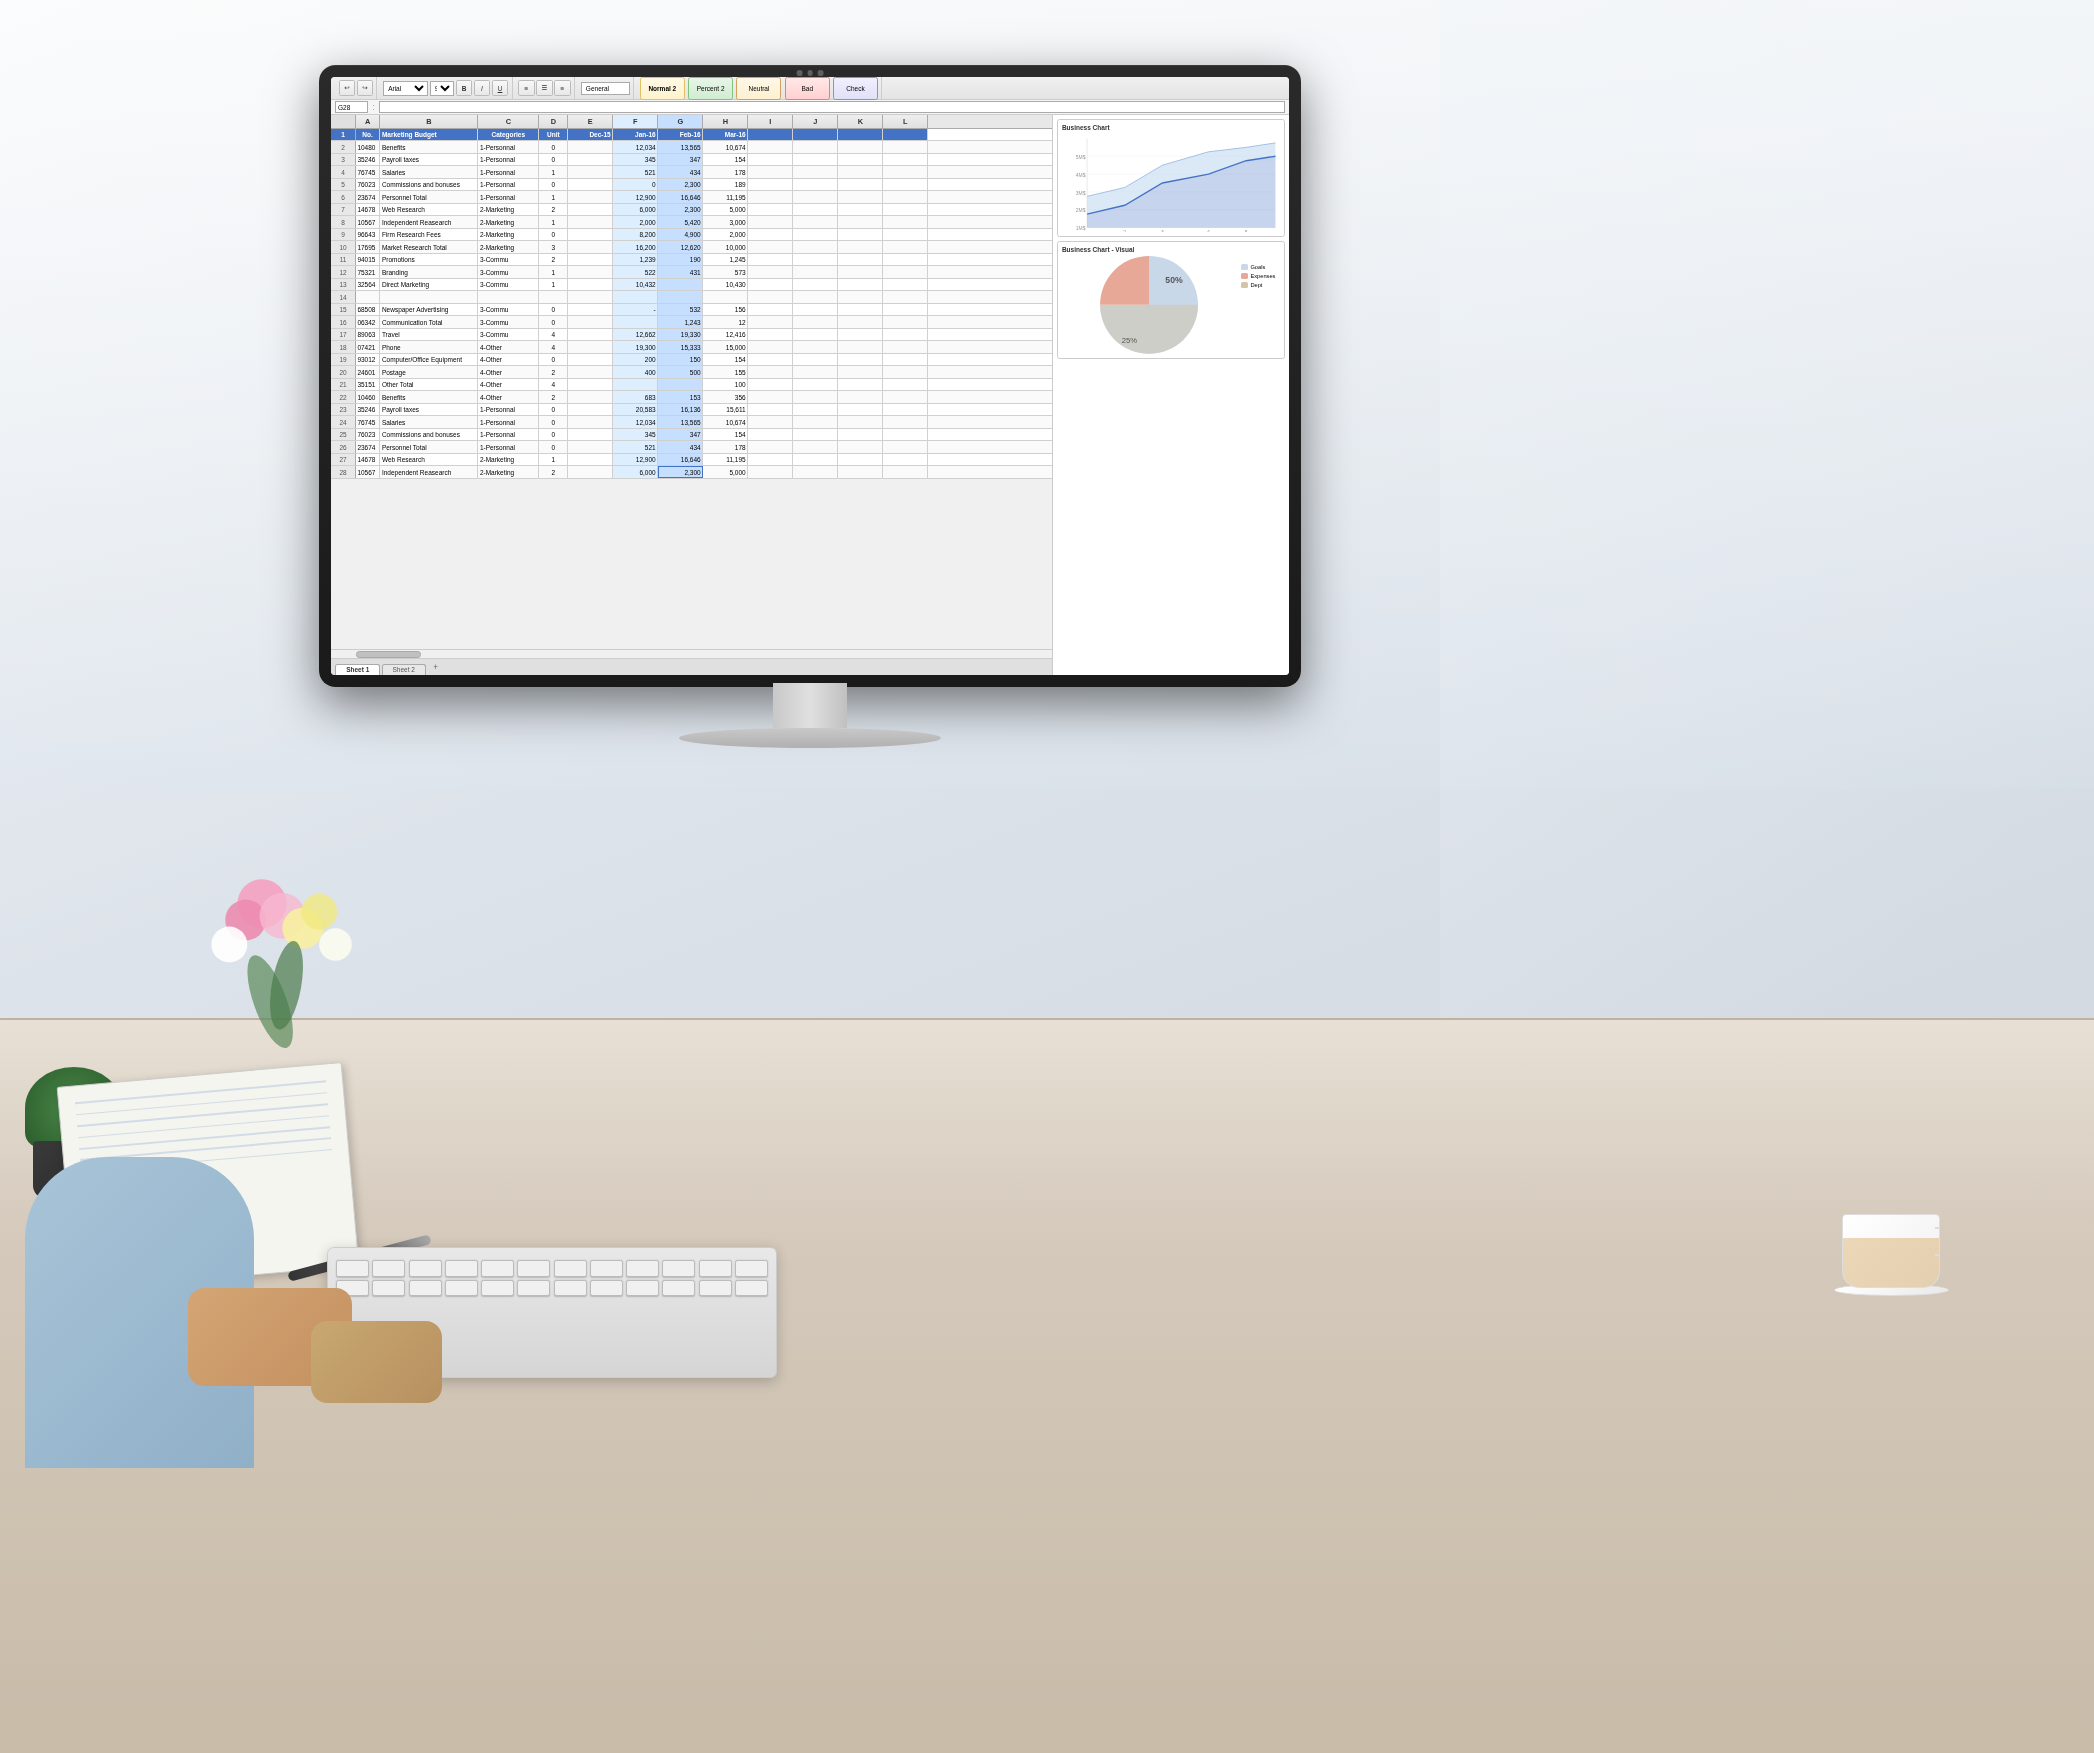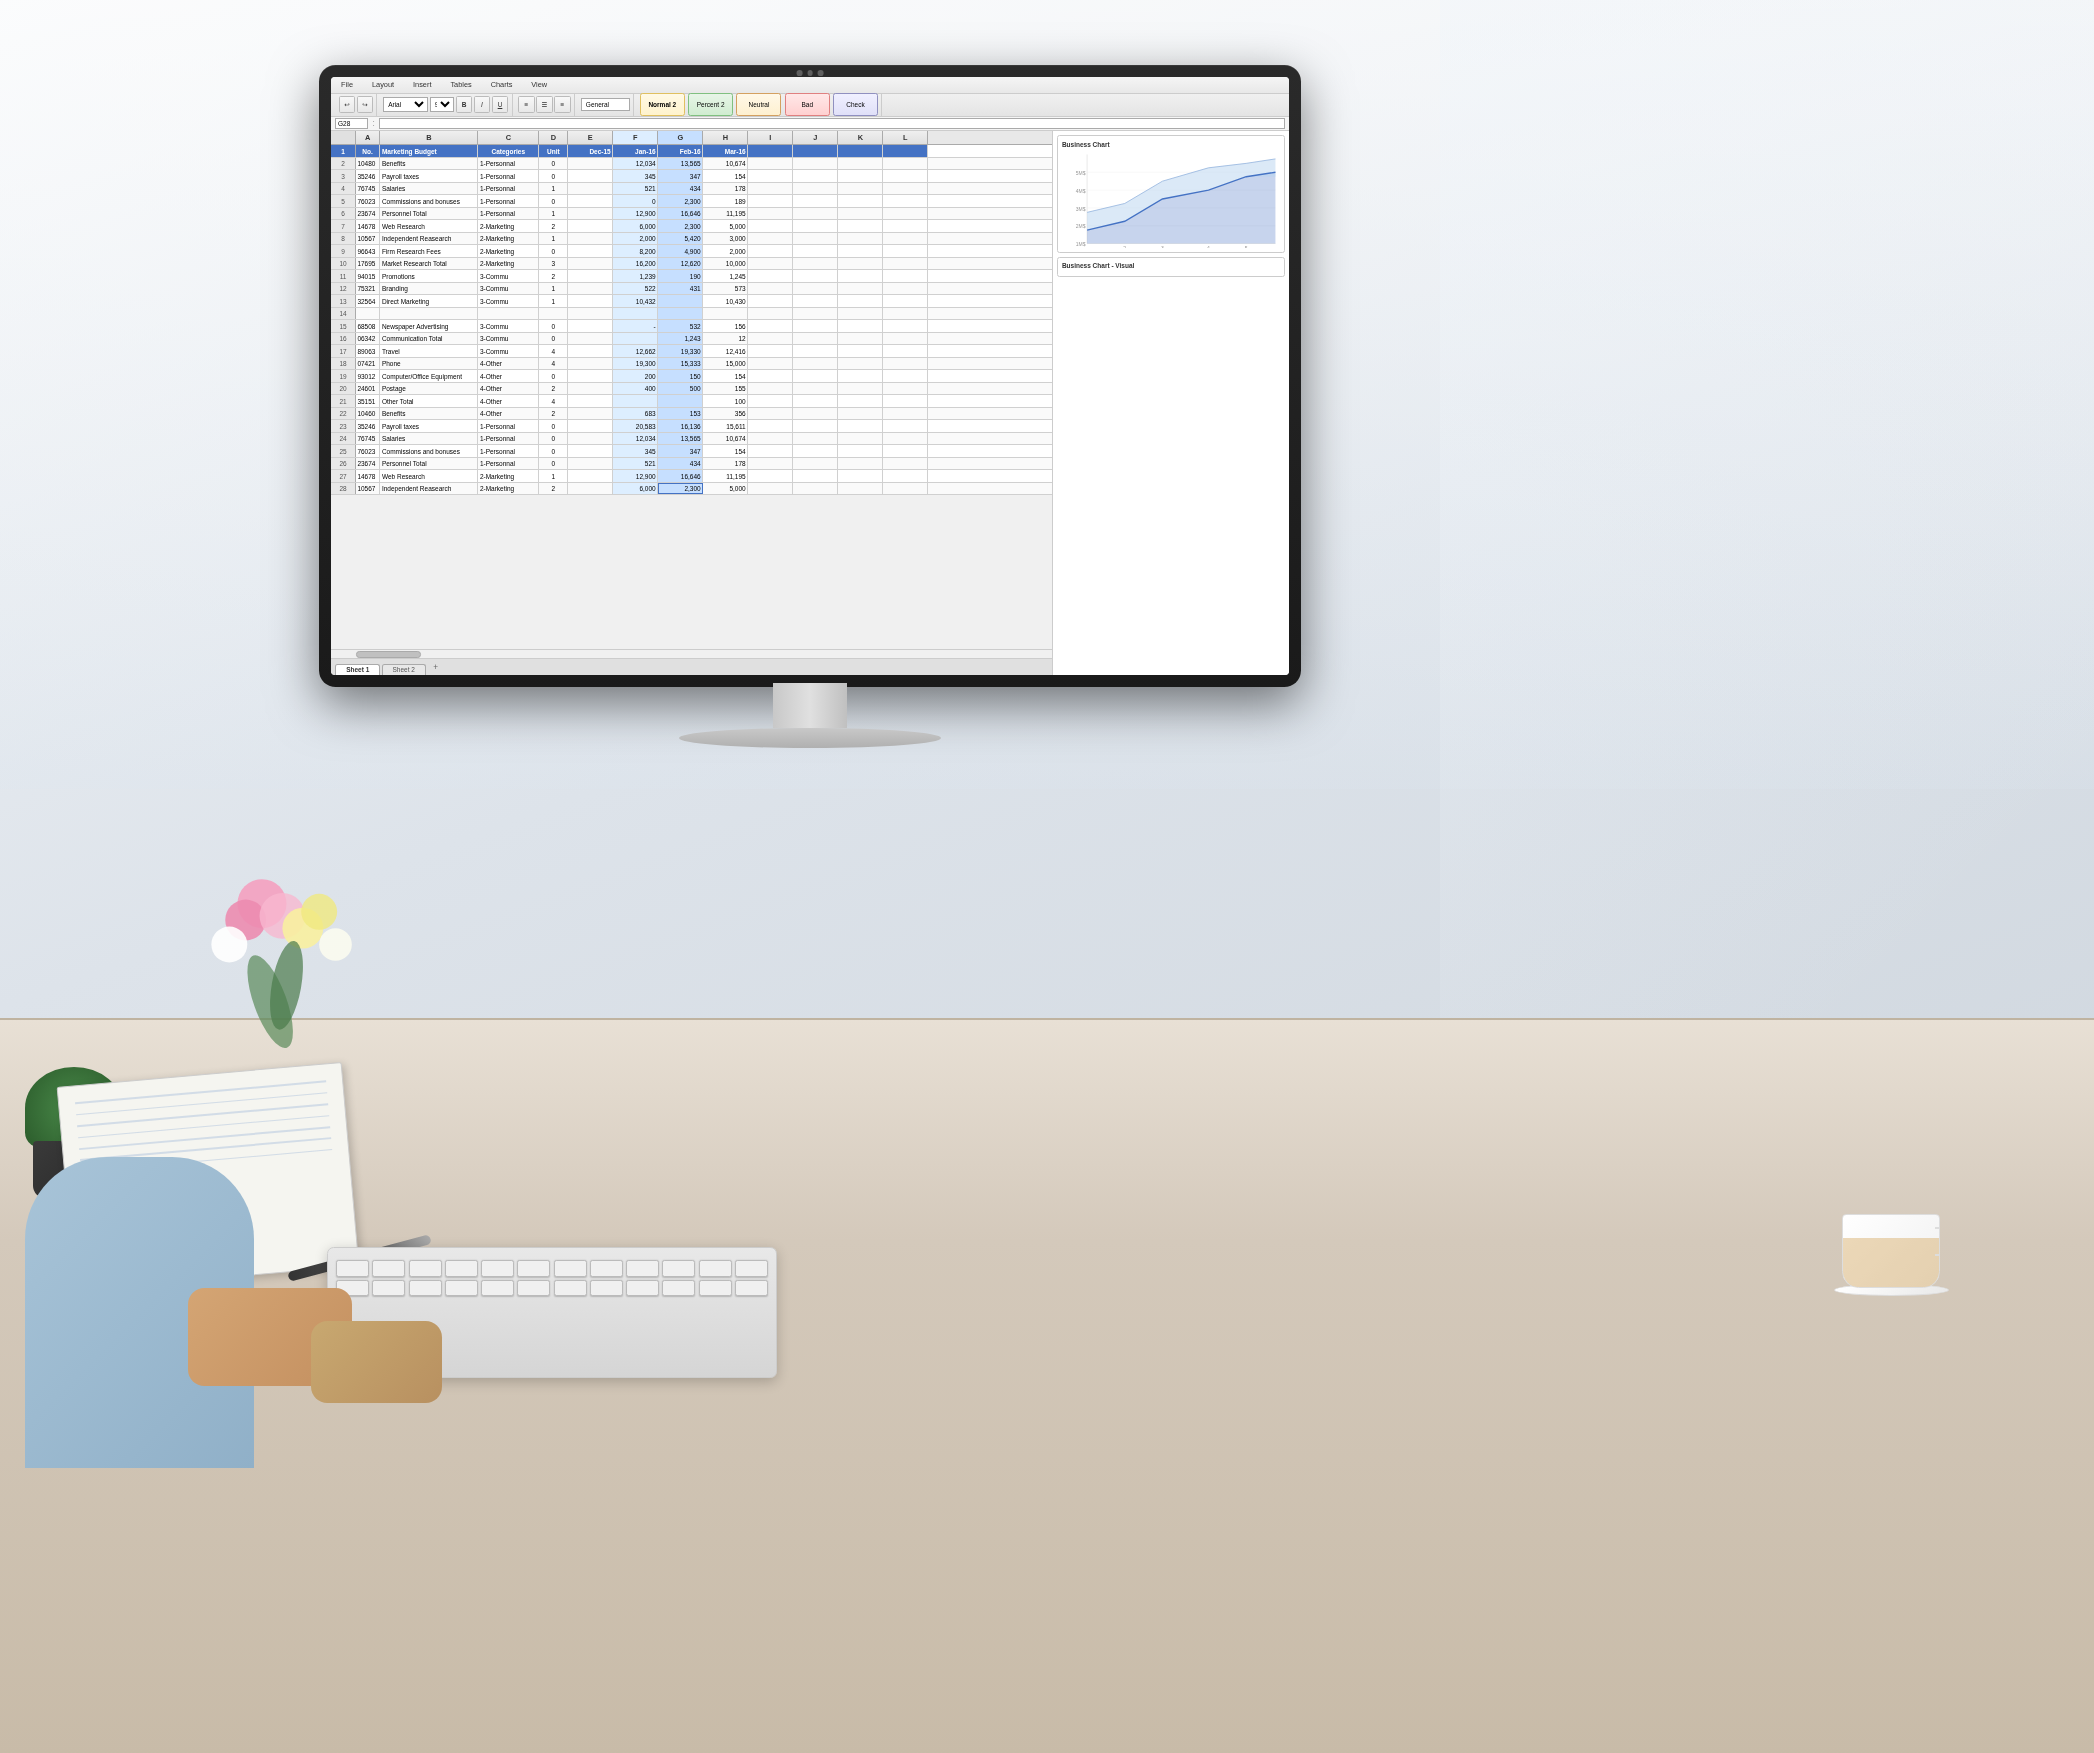--- a/index.html
+++ b/index.html
@@ -767,28 +767,20 @@
     <div style="position:absolute;top:4.9px;left:50%;transform:translateX(-50%);display:flex;gap:4.9px;">
       <div style="width:5.7px;height:5.7px;border-radius:50%;background:rgba(255,255,255,0.25);"></div>
       <div style="width:5.7px;height:5.7px;border-radius:50%;background:rgba(255,255,255,0.25);"></div>
       <div style="width:5.7px;height:5.7px;border-radius:50%;background:rgba(255,255,255,0.25);"></div>
     </div>
     <div class="monitor-screen">
 
       <div class="app-window">
 
 
-        <div class="menu-bar">
-          <span class="menu-item">File</span>
-          <span class="menu-item">Layout</span>
-          <span class="menu-item">Insert</span>
-          <span class="menu-item">Tables</span>
-          <span class="menu-item">Charts</span>
-          <span class="menu-item">View</span>
-        </div>
 
         <div class="toolbar">
           <div class="toolbar-section">
             <div class="tb-btn">↩</div>
             <div class="tb-btn">↪</div>
           </div>
           <div class="toolbar-section">
             <select class="font-select">
               <option>Arial</option>
             </select>
@@ -1324,20 +1316,48 @@
 
                   <polyline points="30,90 75,80 120,55 175,45 220,30 255,25" fill="none" stroke="#4472c4" stroke-width="1.5"></polyline>
 
                   <polyline points="30,70 75,60 120,35 175,20 220,15 255,10" fill="none" stroke="#9ab8e0" stroke-width="1" stroke-dasharray="none"></polyline>
                 </svg>
               </div>
             </div>
 
             <div class="chart-container">
               <div class="chart-title">Business Chart - Visual</div>
+              <div class="pie-chart-area">
+                <svg viewBox="0 0 200 110" style="font-size:9px">
+
+                  <path d="M80,55 L80,10 A45,45 0 1,1 35,55 Z" fill="#c8d8e8"></path>
+
+                  <path d="M80,55 L35,55 A45,45 0 0,1 80,10 Z" fill="#e8a898"></path>
+
+                  <path d="M80,55 L125,55 A45,45 0 0,1 35,55 Z" fill="#d4c4a8" opacity="0.5"></path>
+
+                  <text x="95" y="35" font-size="8" fill="#555" font-weight="bold">50%</text>
+                  <text x="55" y="90" font-size="7" fill="#555">25%</text>
+                </svg>
+
+                <div class="legend">
+                  <div class="legend-item">
+                    <div class="legend-dot" style="background:#c8d8e8;"></div>
+                    <span>Goals</span>
+                  </div>
+                  <div class="legend-item">
+                    <div class="legend-dot" style="background:#e8a898;"></div>
+                    <span>Expenses</span>
+                  </div>
+                  <div class="legend-item">
+                    <div class="legend-dot" style="background:#d4c4a8;"></div>
+                    <span>Dept</span>
+                  </div>
+                </div>
+              </div>
             </div>
 
           </div>
 
         </div>
       </div>
     </div>
   </div>
 
   <div class="monitor-stand-neck" style="position:absolute;bottom:-41px;left:50%;transform:translateX(-50%);width:74px;height:45px;background:linear-gradient(90deg,#c8c8c8,#e0e0e0,#c0c0c0);"></div>

